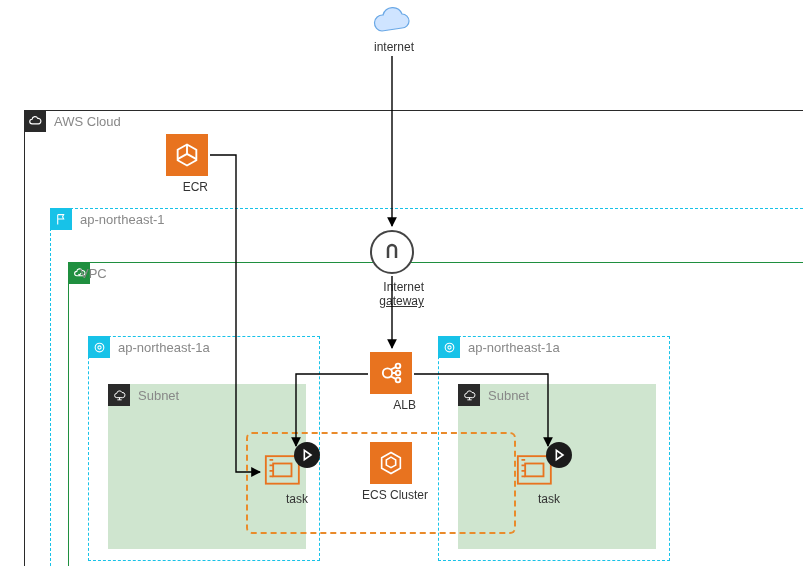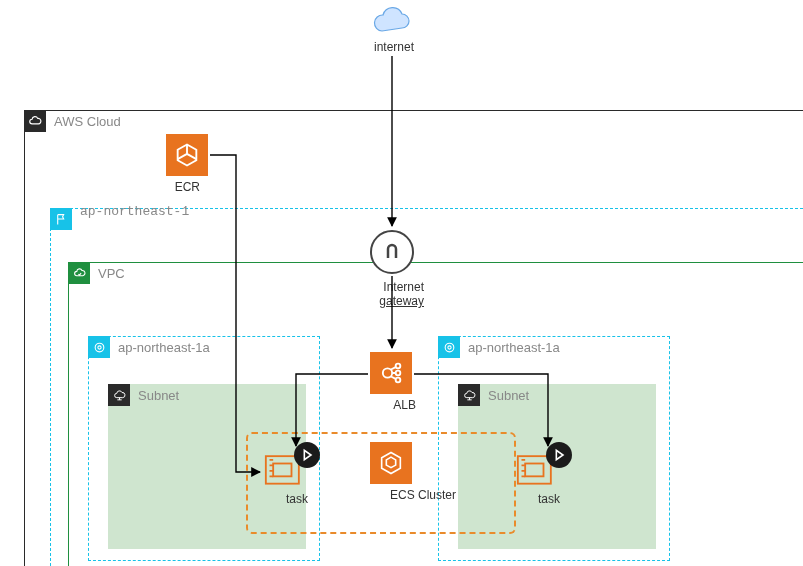--- a/index.html
+++ b/index.html
@@ -22,30 +22,30 @@
     </svg>
 </div>
 <div class="abs grey-lbl" style="left:54px; top:114px;">AWS Cloud</div>
 
 <div class="abs box" style="left:50px; top:208px; width:753px; height:358px; border:1px dashed #17c2e8; border-right:none; border-bottom:none;"></div>
 <div class="abs tag" style="left:50px; top:208px; background:#17c2e8;">
   <svg viewBox="0 0 24 24" width="13" height="13" fill="none" stroke="#fff" stroke-width="2">
       <path d="M5 3v18M5 3h11l-2 4 2 4H5"></path>
     </svg>
 </div>
-<div class="abs grey-lbl" style="left:80px; top:204px;font-family:Liberation Mono, monospace;">ap-northeast-1</div>
+<div class="abs grey-lbl" style="left:80px; top:212px;">ap-northeast-1</div>
 
 <div class="abs box" style="left:68px; top:262px; width:735px; height:304px; border-color:#1f8f3f; border-right:none; border-bottom:none;"></div>
 <div class="abs tag" style="left:68px; top:262px; background:#1f8f3f;">
   <svg viewBox="0 0 24 24" width="13" height="13" fill="none" stroke="#fff" stroke-width="2">
       <path d="M7 16a4 4 0 0 1 0-8 5 5 0 0 1 9.6-1.5A4 4 0 1 1 18 16H7z"></path>
       <path d="M10 13l2 2 3-4"></path>
     </svg>
 </div>
-<div class="abs grey-lbl" style="left:98px; top:266px;">VPC</div>
+<div class="abs grey-lbl" style="left:80px; top:266px;">VPC</div>
 
 <div class="abs box" style="left:88px; top:336px; width:232px; height:225px; border:1px dashed #17c2e8;"></div>
 <div class="abs tag" style="left:88px; top:336px; background:#17c2e8;">
   <svg viewBox="0 0 24 24" width="13" height="13" fill="none" stroke="#fff" stroke-width="2">
       <circle cx="12" cy="12" r="8"></circle>
       <circle cx="12" cy="12" r="3"></circle>
     </svg>
 </div>
 <div class="abs grey-lbl" style="left:118px; top:340px;">ap-northeast-1a</div>
 
@@ -84,21 +84,21 @@
     </svg>
 </div>
 <div class="abs lbl" style="left:370px; top:40px; width:44px;">internet</div>
 
 <div class="abs icon-box" style="left:166px; top:134px; background:#e8731f;">
   <svg viewBox="0 0 24 24" width="28" height="28" fill="none" stroke="#fff" stroke-width="1.6">
       <path d="M12 3l8 4.5v9L12 21l-8-4.5v-9L12 3z"></path>
       <path d="M12 3v8l8 4.5M12 11l-8 4.5"></path>
     </svg>
 </div>
-<div class="abs lbl" style="left:158px; top:180px; width:42px;">ECR</div>
+<div class="abs lbl" style="left:166px; top:180px; width:42px;">ECR</div>
 
 <div class="abs" style="left:370px; top:230px; width:44px; height:44px; border:2px solid #444; border-radius:50%; display:flex; align-items:center; justify-content:center; background:#fff;">
   <svg viewBox="0 0 24 24" width="24" height="24" fill="none" stroke="#444" stroke-width="2.5">
       <path d="M8 18V9a4 4 0 0 1 8 0v9"></path>
     </svg>
 </div>
 <div class="abs lbl" style="left:360px; top:280px; width:64px;">Internet</div>
 <div class="abs lbl" style="left:360px; top:294px; width:64px;text-decoration:underline;">gateway</div>
 
 <div class="abs icon-box" style="left:370px; top:352px; background:#e8731f;">
@@ -111,21 +111,21 @@
     </svg>
 </div>
 <div class="abs lbl" style="left:374px; top:398px; width:42px;">ALB</div>
 
 <div class="abs icon-box" style="left:370px; top:442px; background:#e8731f;">
   <svg viewBox="0 0 24 24" width="28" height="28" fill="none" stroke="#fff" stroke-width="1.4">
       <path d="M12 3l8 4.5v9L12 21l-8-4.5v-9L12 3z"></path>
       <path d="M12 7l4 2.3v4.5L12 16l-4-2.2v-4.5L12 7z"></path>
     </svg>
 </div>
-<div class="abs lbl" style="left:354px; top:488px; width:74px;margin-left:28px;">ECS Cluster</div>
+<div class="abs lbl" style="left:354px; top:488px; width:74px;">ECS Cluster</div>
 
 <div class="abs icon-box" style="left:264px; top:450px; width:44px; height:38px; background:none;">
   <svg viewBox="0 0 48 40" width="44" height="38">
     <rect x="2" y="6" width="36" height="30" fill="none" stroke="#e8731f" stroke-width="2"></rect>
     <rect x="10" y="14" width="20" height="14" fill="none" stroke="#e8731f" stroke-width="2"></rect>
     <path d="M6 10h4M6 16h4M6 22h4M6 28h4" stroke="#e8731f" stroke-width="2"></path>
   </svg>
 </div>
 <div class="abs" style="left:294px; top:442px; width:26px; height:26px; background:#1b1b1b; border-radius:50%; display:flex; align-items:center; justify-content:center;">
   <svg viewBox="0 0 24 24" width="16" height="16" fill="none" stroke="#fff" stroke-width="2.4">

